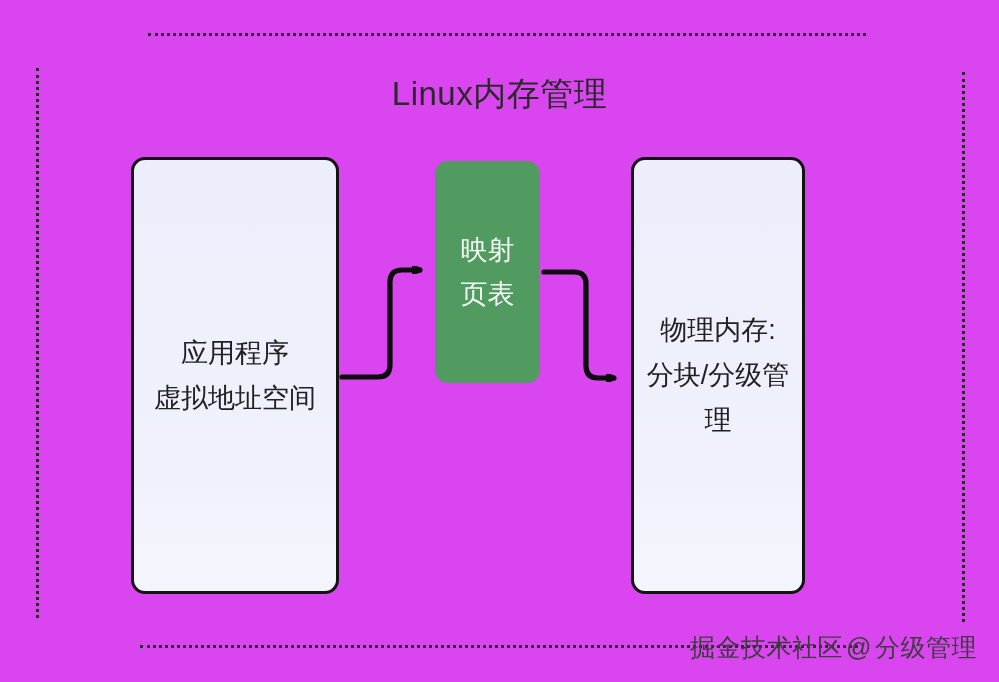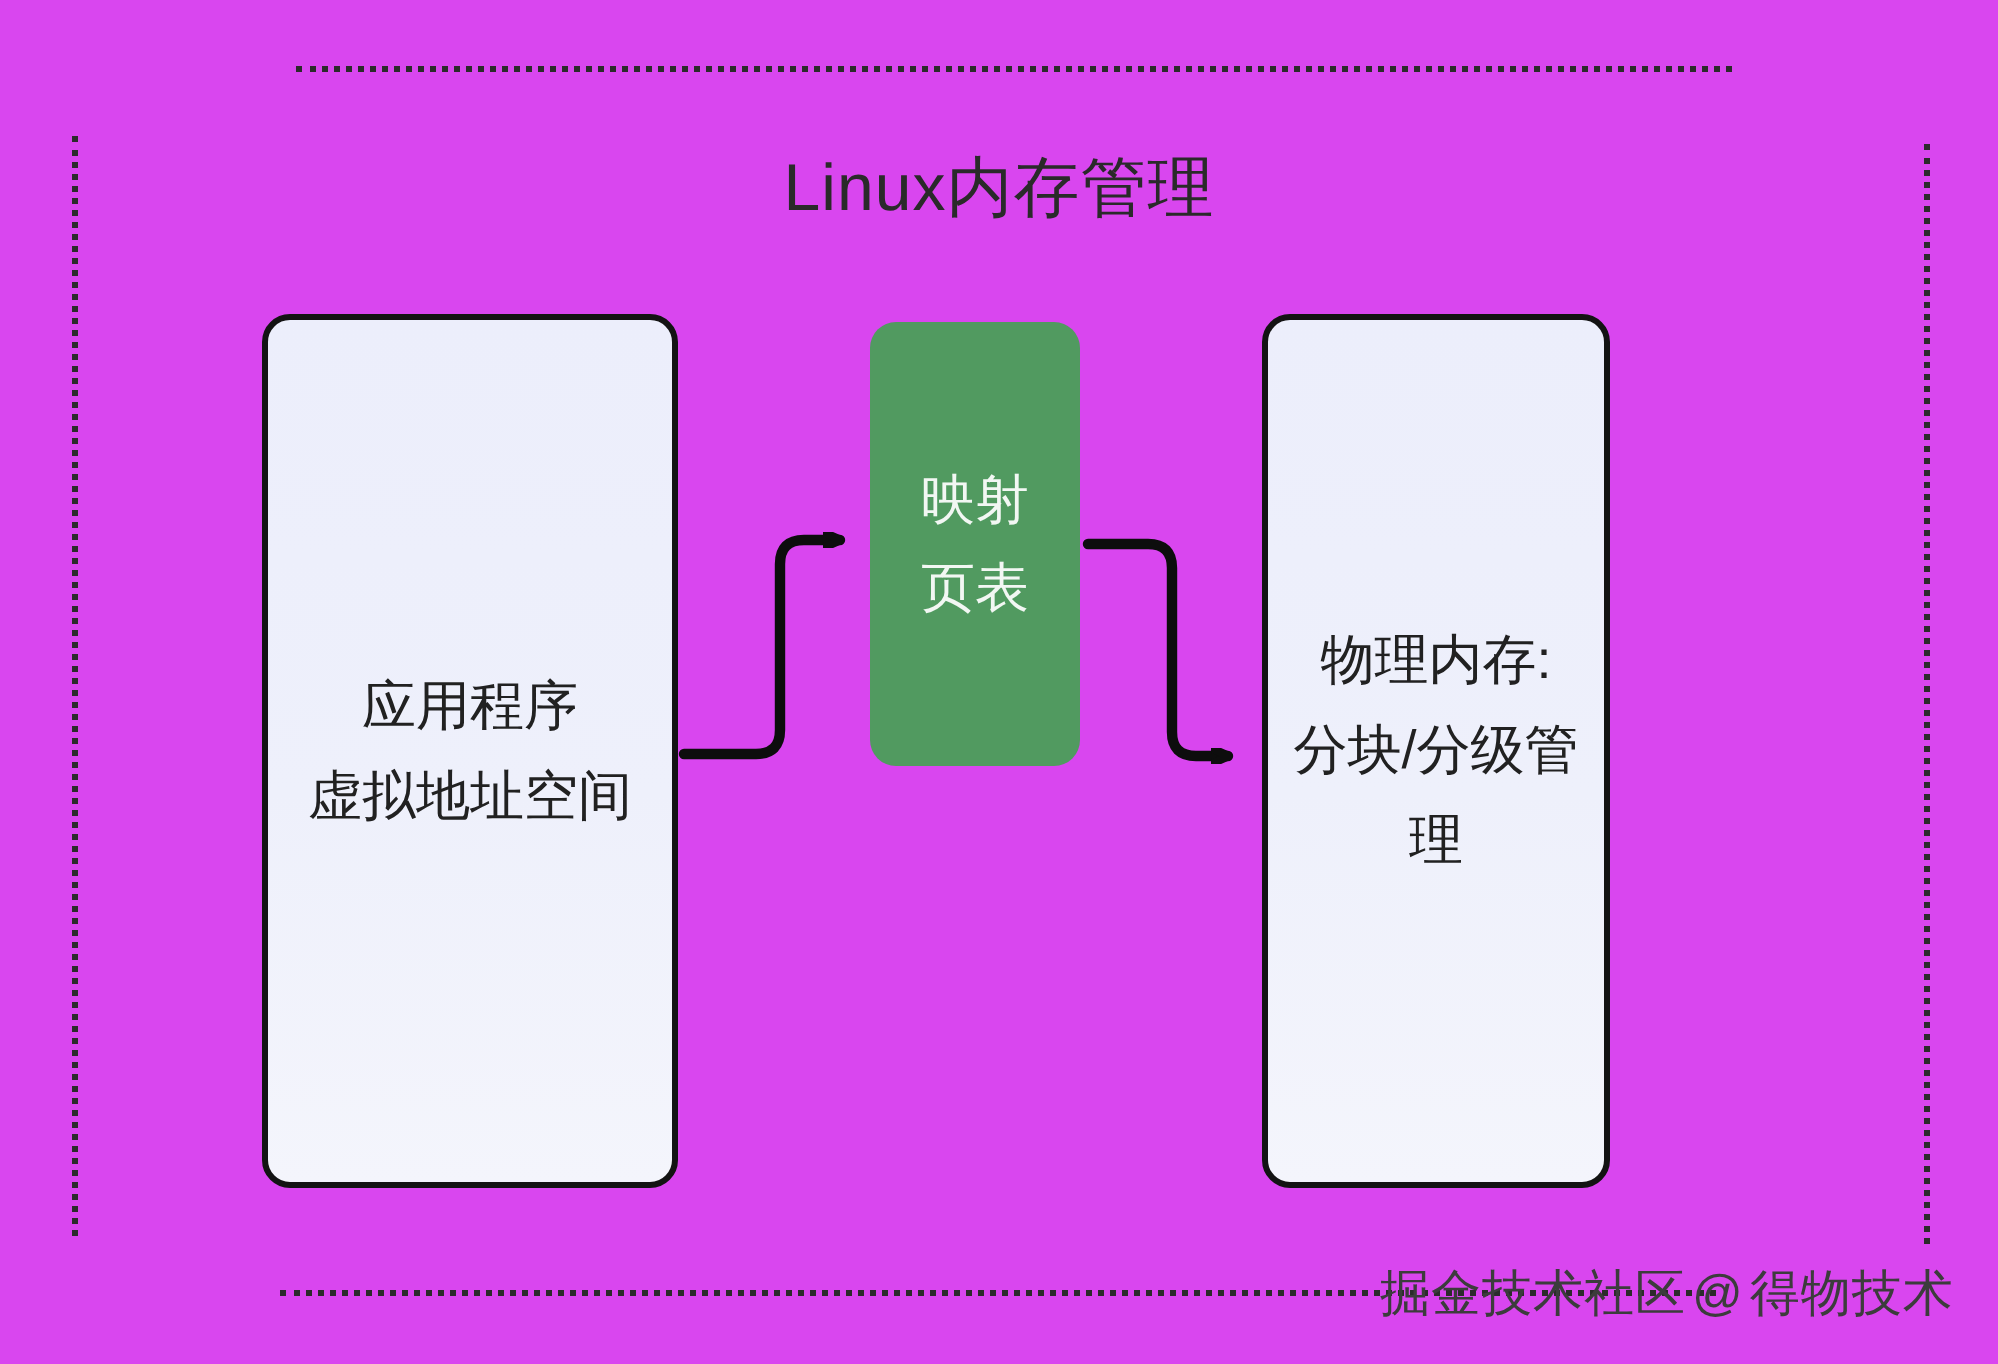--- a/index.html
+++ b/index.html
@@ -141,16 +141,16 @@
         <path d="M0.5,0.4 L9,4 L0.5,7.6" fill="none" stroke="#0d0d0d" stroke-width="4.2" stroke-linecap="round" stroke-linejoin="round"></path>
       </marker>
     </defs>
 
     <path d="M 342 377 L 378 377 Q 390 377 390 365 L 390 282 Q 390 270 402 270 L 420 270" fill="none" stroke="#0d0d0d" stroke-width="5.2" stroke-linecap="round" stroke-linejoin="round" marker-end="url(#arrowhead)"></path>
 
     <path d="M 544 272 L 574 272 Q 586 272 586 284 L 586 366 Q 586 378 598 378 L 614 378" fill="none" stroke="#0d0d0d" stroke-width="5.2" stroke-linecap="round" stroke-linejoin="round" marker-end="url(#arrowhead)"></path>
   </svg>
 
   <div class="watermark">
-    <span>掘金技术社区</span><span class="wm-at">@</span><span>得物技术</span>
+    <span>掘金技术社区</span><span class="wm-at">@</span><span>分级管理</span>
   </div>
 
 </div>
 
 </body></html>

